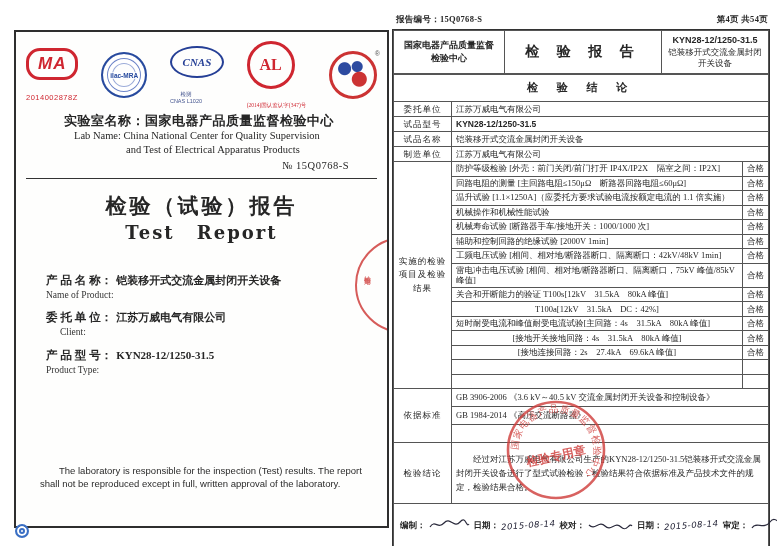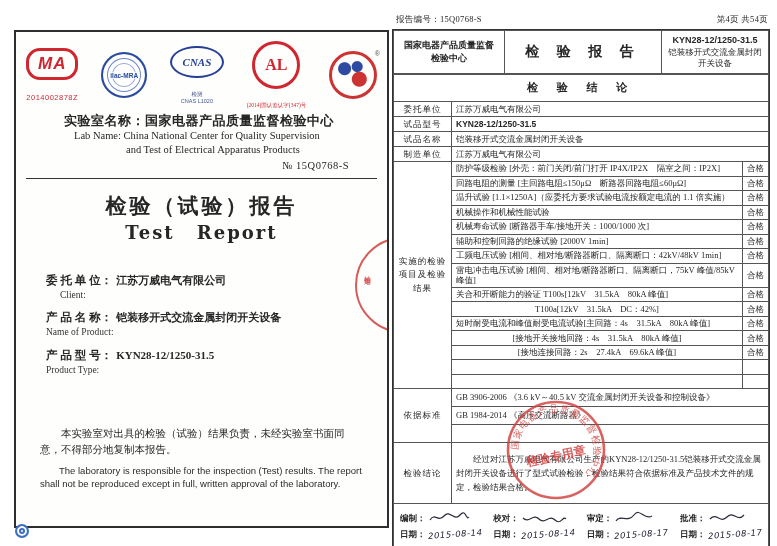--- a/index.html
+++ b/index.html
@@ -8,21 +8,21 @@
     font-family:"Liberation Serif","DejaVu Serif",serif;color:#262626;
     overflow:hidden;
   }
   
   .page-left{
     position:absolute;left:14px;top:30px;width:371px;height:494px;
     border:2px solid #2e2e2e;background:#fefefd;overflow:hidden;
   }
   .logos{position:absolute;top:10px;left:10px;right:10px;height:66px;
     display:flex;align-items:center;justify-content:space-between;}
-  .logo-item{display:flex;flex-direction:column;align-items:center;gap:13px;}
+  .logo-item{display:flex;flex-direction:column;align-items:flex-start;gap:13px;}
   .cma-badge{
     border:3px solid #cf2630;border-radius:14px;color:#cf2630;font-weight:bold;
     font-size:17px;line-height:1;padding:4px 9px 5px 9px;font-family:"Liberation Sans",sans-serif;
     font-style:italic;letter-spacing:1px;
   }
   .cma-num{color:#cf2630;font-size:7.5px;font-family:"Liberation Sans",sans-serif;letter-spacing:.5px;}
   .ilac-circle{
     width:42px;height:42px;border-radius:50%;border:2px solid #274a9e;
     box-shadow:inset 0 0 0 4px #fff, inset 0 0 0 5px #6f86c9, inset 0 0 0 9px #fff, inset 0 0 0 10px #9cacd9;
     display:flex;align-items:center;justify-content:center;
@@ -66,21 +66,21 @@
   .disclaimer-zh{position:absolute;top:394px;left:24px;right:22px;font-size:10.5px;line-height:1.55;text-indent:2em;}
   .disclaimer-en{position:absolute;top:432px;left:24px;right:20px;font-size:9.5px;line-height:1.4;text-indent:2em;
     font-family:"Liberation Sans","DejaVu Sans",sans-serif;color:#2b2b2b;}
   .stamp-crescent{position:absolute;right:-4px;top:200px;width:36px;height:104px;overflow:hidden;opacity:.85;}
   .stamp-crescent .ring{position:absolute;left:0;top:5px;width:92px;height:92px;border-radius:50%;border:2.5px solid #d0403e;}
   .stamp-crescent .st-txt{position:absolute;left:7px;top:38px;color:#d0403e;font-size:7px;writing-mode:vertical-rl;letter-spacing:1px;}
   .blue-mini-icon{position:absolute;left:15px;top:524px;width:10px;height:10px;border-radius:50%;
     border:2px solid #3a6fc4;box-shadow:inset 0 0 0 2px #fff, inset 0 0 0 4px #3a6fc4;}
   
   .page-right{position:absolute;left:392px;top:12px;width:378px;height:526px;background:#fff;}
-  .rp-topline{display:flex;justify-content:space-between;font-size:8.5px;font-weight:normal;
+  .rp-topline{display:flex;justify-content:space-between;font-size:8.5px;font-weight:bold;
     padding:2px 2px 3px 4px;letter-spacing:.3px;}
   .rp-tablewrap{border:1.5px solid #333;}
   table.rt{border-collapse:collapse;width:100%;table-layout:fixed;}
   table.rt td{border:1px solid #555;padding:1px 4px;font-size:8.5px;line-height:1.25;vertical-align:middle;}
   .rt-head td{height:40px;text-align:center;}
   .rt-head .c-org{width:102px;font-size:9px;font-weight:bold;line-height:1.4;}
   .rt-head .c-title{width:148px;font-size:14px;font-weight:bold;letter-spacing:7px;}
   .rt-head .c-prod{font-size:8.5px;line-height:1.3;}
   .rt-head .c-prod .b{font-weight:bold;font-size:9px;font-family:"Liberation Sans",sans-serif;}
   .rt-body .sec td{height:24px;text-align:center;font-weight:bold;font-size:11px;letter-spacing:8px;}
@@ -88,21 +88,21 @@
   .rt-body .res{width:26px;text-align:center;}
   .rt-body .inforow td{height:12px;}
   .rt-body .trow td{height:11.5px;}
   .rt-body .vlabel{text-align:center;line-height:1.6;letter-spacing:1px;}
   .rt-body .ctr{text-align:center;}
   .rt-body .std td{height:15px;}
   .rt-body .concl-txt{height:58px;vertical-align:middle;}
   .concl-p{text-indent:2em;line-height:1.7;margin:0;}
   .sig-cell{height:40px;padding:2px 4px;}
   .sig-flex{display:flex;justify-content:space-between;}
-  .sig-col{display:flex;flex-direction:column;gap:4px;padding:2px 2px;}
+  .sig-col{display:flex;flex-direction:row;gap:4px;padding:2px 2px;}
   .sigline{display:flex;align-items:center;gap:2px;white-space:nowrap;}
   .siglab{font-size:8.5px;font-weight:bold;}
   .hand{font-family:"DejaVu Sans",sans-serif;font-style:italic;font-size:8.5px;color:#252538;
     transform:rotate(-4deg);display:inline-block;letter-spacing:.5px;}
   .scribble{flex:0 0 auto;}
   .stamp-right{position:absolute;left:112px;top:386px;width:104px;height:104px;opacity:.82;pointer-events:none;}
 </style>
 </head>
 <body>
 
@@ -144,34 +144,33 @@
   </div>
 
   <div class="report-no">№  15Q0768-S</div>
   <div class="rule"></div>
 
   <div class="title-zh">检验（试验）报告</div>
   <div class="title-en">Test Report</div>
 
   <div class="fields">
     <div class="field">
+      <span class="f-zh">产 品 名 称：</span><span class="f-val">铠装移开式交流金属封闭开关设备</span>
+      <div class="f-en noind">Name of Product:</div>
+    </div>
+    <div class="field">
       <span class="f-zh">委 托 单 位：</span><span class="f-val">江苏万威电气有限公司</span>
       <div class="f-en">Client:</div>
-    </div>
-    <div class="field">
-      <span class="f-zh">产 品 名 称：</span><span class="f-val">铠装移开式交流金属封闭开关设备</span>
-      <div class="f-en noind">Name of Product:</div>
     </div>
     <div class="field">
       <span class="f-zh">产 品 型 号：</span><span class="f-val">KYN28-12/1250-31.5</span>
       <div class="f-en noind">Product Type:</div>
     </div>
   </div>
 
-  <div class="disclaimer-zh">本实验室对出具的检验（试验）结果负责，未经实验室书面同意，不得部分地复制本报告。</div>
   <div class="disclaimer-en">The laboratory is responsible for the inspection (Test) results. The report shall not be reproduced except in full, written approval of the laboratory.</div>
 
   <div class="stamp-crescent">
     <div class="ring"></div>
     <div class="st-txt">检验专用</div>
   </div>
 </div>
 
 <div class="blue-mini-icon"></div>
 

